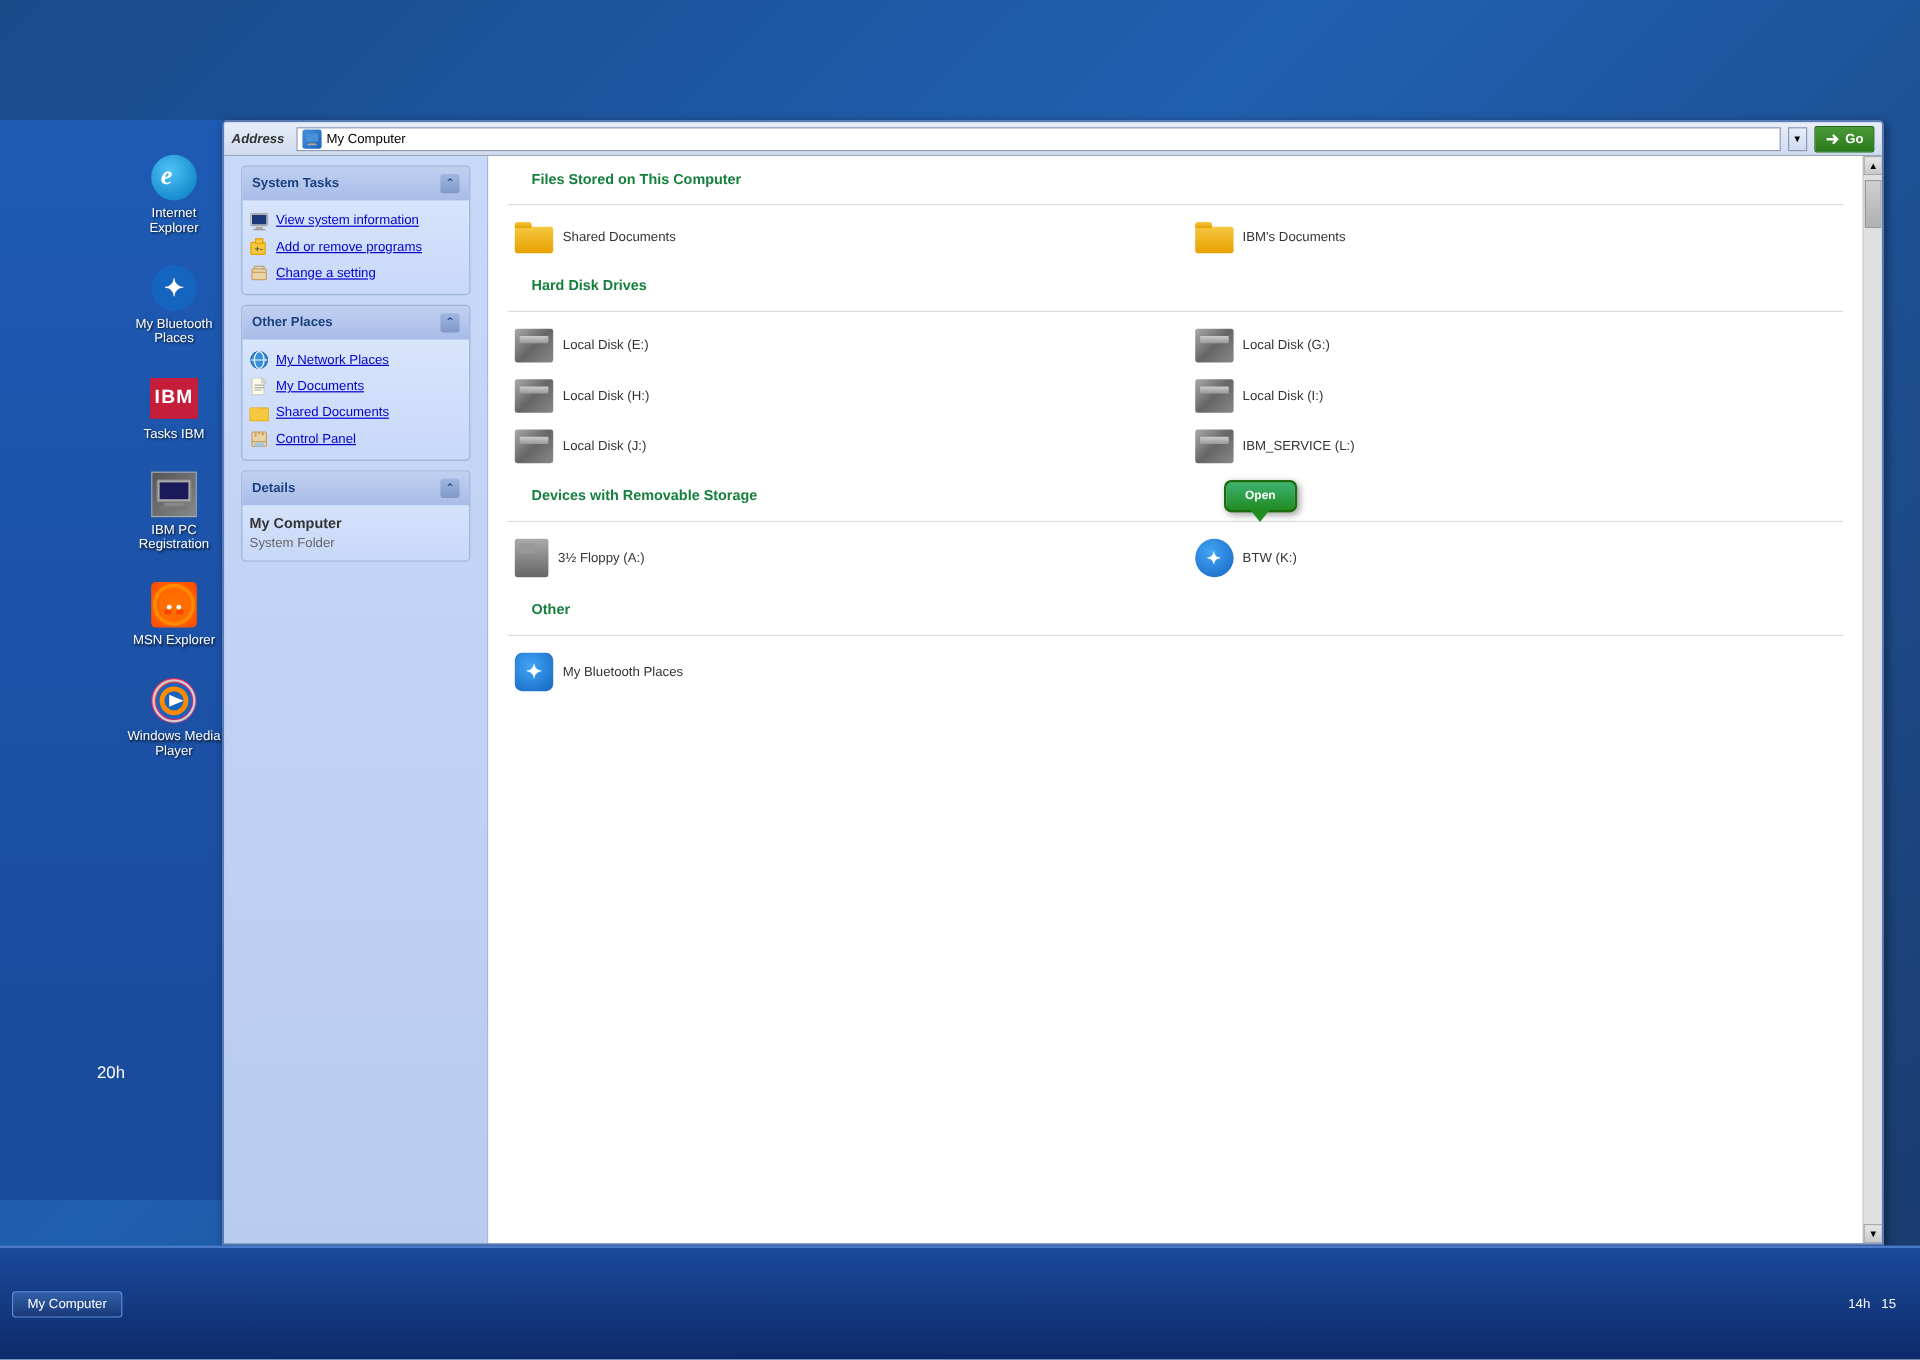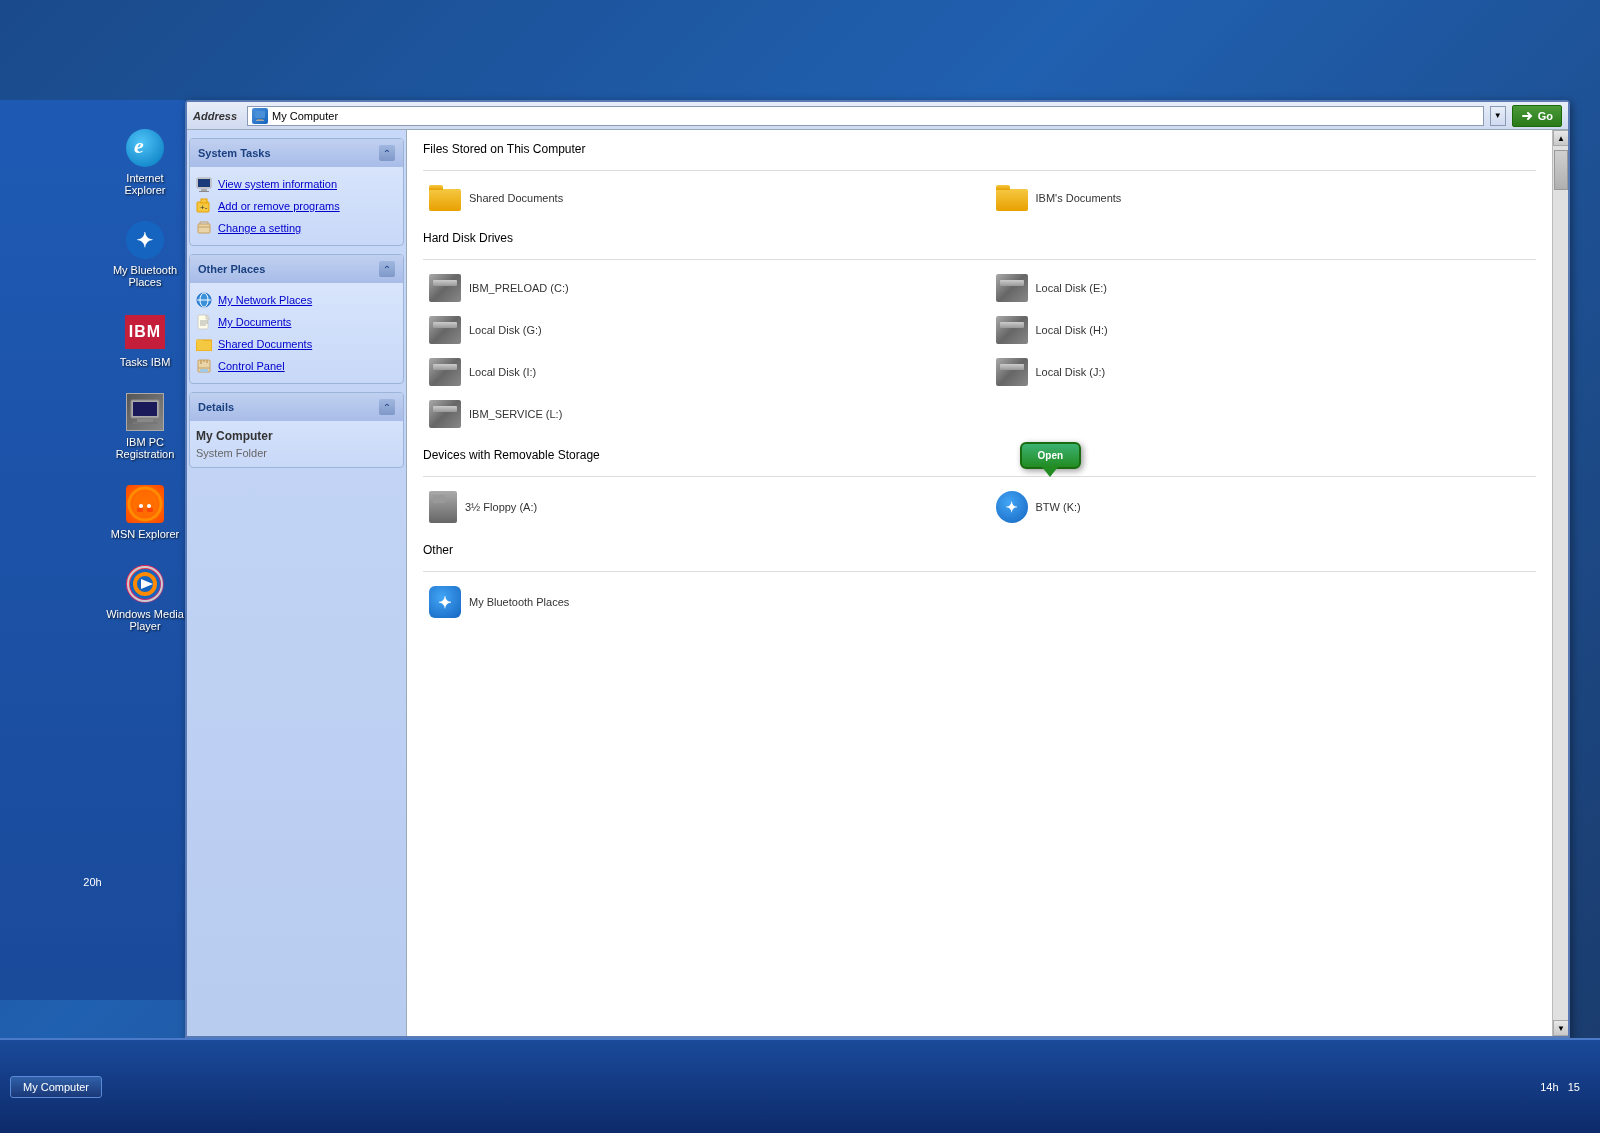--- a/index.html
+++ b/index.html
@@ -133,28 +133,28 @@
       border-radius: 50%;
       background: radial-gradient(circle at 40% 40%, #ff8a00, #e91e63, #1565c0);
       display: flex;
       align-items: center;
       justify-content: center;
     }
 
     
     .taskbar-time {
       position: absolute;
-      bottom: 108px;
+      bottom: 95px;
       left: 0;
       width: 185px;
       display: flex;
       justify-content: space-around;
       padding: 4px 10px;
       color: white;
-      font-size: 11px;
+      font-size: 14px;
     }
 
     
     .explorer-window {
       position: absolute;
       top: 100px;
       left: 185px;
       right: 30px;
       bottom: 95px;
       background: #fff;
@@ -237,21 +237,21 @@
       display: flex;
       overflow: hidden;
     }
 
     
     .left-panel {
       width: 220px;
       background: linear-gradient(180deg, #c8d8f8 0%, #b8ccf0 100%);
       border-right: 1px solid #9ab;
       overflow-y: auto;
-      padding: 8px 2px;
+      padding: 8px 14px;
       display: flex;
       flex-direction: column;
       gap: 8px;
     }
 
     
     .panel-section {
       background: linear-gradient(180deg, #dce8fc 0%, #c8d8f8 100%);
       border: 1px solid #9ab5d8;
       border-radius: 4px;
@@ -313,25 +313,26 @@
 
     
     .right-content {
       flex: 1;
       background: white;
       overflow-y: auto;
       padding: 12px 16px;
     }
 
     .section-title {
-      font-weight: normal;
+      font-weight: bold;
       font-size: 12px;
-      color: #000000;
+      color: #15803d;
       margin-bottom: 10px;
       padding-bottom: 4px;
+      margin-left: 20px;
     }
 
     .files-grid {
       display: grid;
       grid-template-columns: 1fr 1fr;
       gap: 6px 20px;
       margin-bottom: 16px;
     }
 
     .file-item {
@@ -768,24 +769,20 @@
           <div class="folder-icon"></div>
           <span class="file-label">IBM's Documents</span>
         </div>
       </div>
 
       <div class="section-title">Hard Disk Drives</div>
       <hr class="section-divider">
       <div class="files-grid">
         <div class="file-item">
           <div class="disk-icon"></div>
-          <span class="file-label">IBM_PRELOAD (C:)</span>
-        </div>
-        <div class="file-item">
-          <div class="disk-icon"></div>
           <span class="file-label">Local Disk (E:)</span>
         </div>
         <div class="file-item">
           <div class="disk-icon"></div>
           <span class="file-label">Local Disk (G:)</span>
         </div>
         <div class="file-item">
           <div class="disk-icon"></div>
           <span class="file-label">Local Disk (H:)</span>
         </div>

